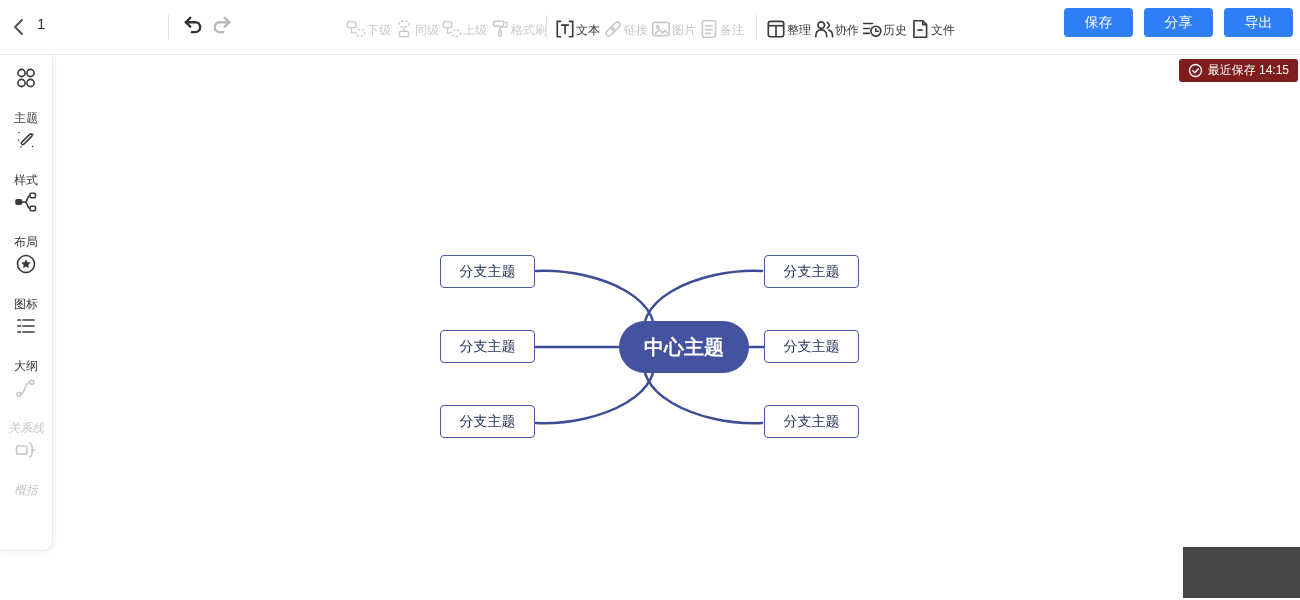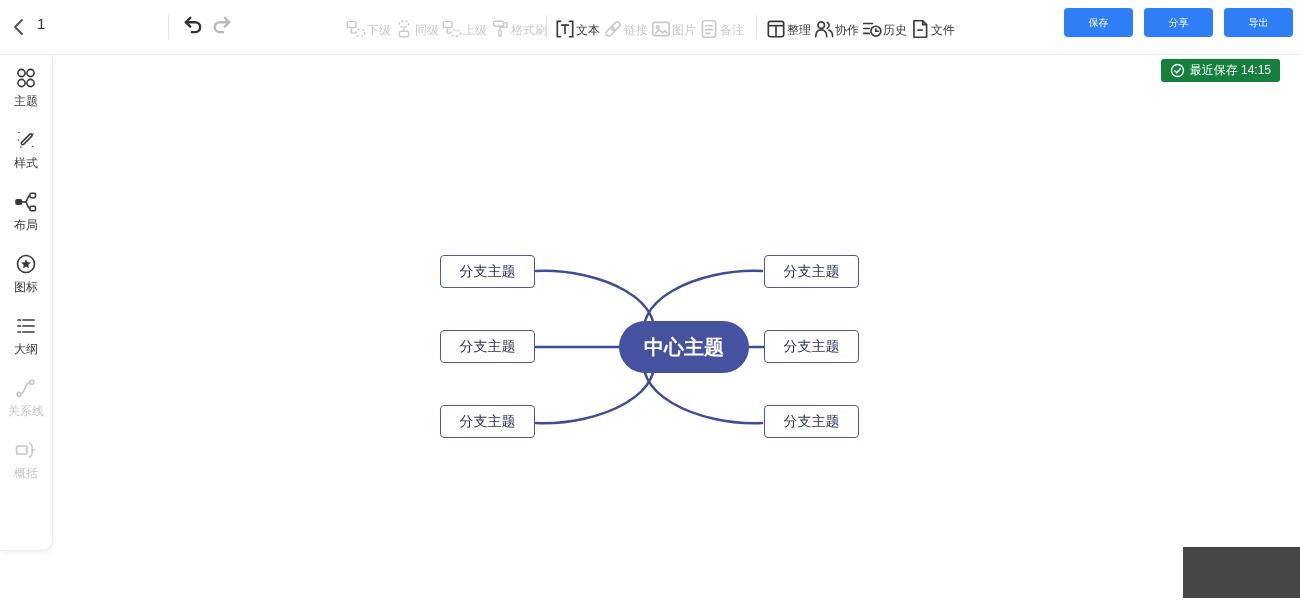--- a/index.html
+++ b/index.html
@@ -21,38 +21,38 @@
 
   .tool-group { position:absolute; top:5px; display:flex; }
   .tool { width:48px; height:46px; display:flex; flex-direction:row; align-items:center;
     justify-content:flex-start; color:#3a3a3a; cursor:pointer; }
   .tool svg { flex:0 0 22px; margin-top:1px; }
   .tool .tlabel { font-size:12px; line-height:12px; margin-top:4px; white-space:nowrap; }
   .tool.disabled { color:#c9c9c9; cursor:default; }
 
   .actions { position:absolute; right:7px; top:8px; display:flex; gap:11px; }
   .btn-primary { width:69px; height:29px; border:none; border-radius:4px; background:#2e7ef5;
-    color:#fff; font-size:10px; font-family:inherit; cursor:pointer; display:flex;
+    color:#fff; font-size:14px; font-family:inherit; cursor:pointer; display:flex;
     align-items:center; justify-content:center; }
 
   
-  .saved-badge { position:absolute; right:20px; top:59px; height:23px; background:#15803d;
+  .saved-badge { position:absolute; right:2px; top:59px; height:23px; background:#7f1d1d;
     border-radius:3px; display:flex; align-items:center; gap:5px; padding:0 9px;
     color:#fff; font-size:12px; z-index:15; }
 
   
   .sidebar { position:absolute; left:0; top:55px; width:53px; height:496px; background:#fff;
     border-right:1px solid #ececec; border-bottom:1px solid #ececec;
     border-radius:0 0 10px 0; box-shadow:1px 2px 6px rgba(0,0,0,0.05);
     z-index:15; padding-top:9px; display:flex; flex-direction:column; }
   .side-item { height:62px; display:flex; flex-direction:column; align-items:center;
     color:#3a3a3a; cursor:pointer; }
   .side-item svg { flex:0 0 24px; margin-top:2px; }
-  .side-item .slabel { font-size:12px; line-height:12px; margin-top:5px; white-space:nowrap; }
-  .side-item.disabled { color:#c6c6c6; cursor:default; }
+  .side-item .slabel { font-size:12px; line-height:12px; margin-top:22px; white-space:nowrap; }
+  .side-item.disabled { color:#c6c6c6; cursor:default;font-style:italic; }
 
   
   .canvas { position:absolute; left:0; top:0; width:1300px; height:432px; z-index:1; }
   .edges { position:absolute; left:0; top:0; }
   .branch { position:absolute; width:95px; height:33px; background:#fff;
     border:1px solid #4a59a5; border-radius:4px; display:flex; align-items:center;
     justify-content:center; font-size:14px; color:#1f2a55; cursor:pointer; }
   .central { position:absolute; left:619px; top:321px; width:130px; height:52px;
     background:#45529f; border-radius:26px; display:flex; align-items:center;
     justify-content:center; color:#fff; font-size:20px; font-weight:bold; cursor:pointer; }

